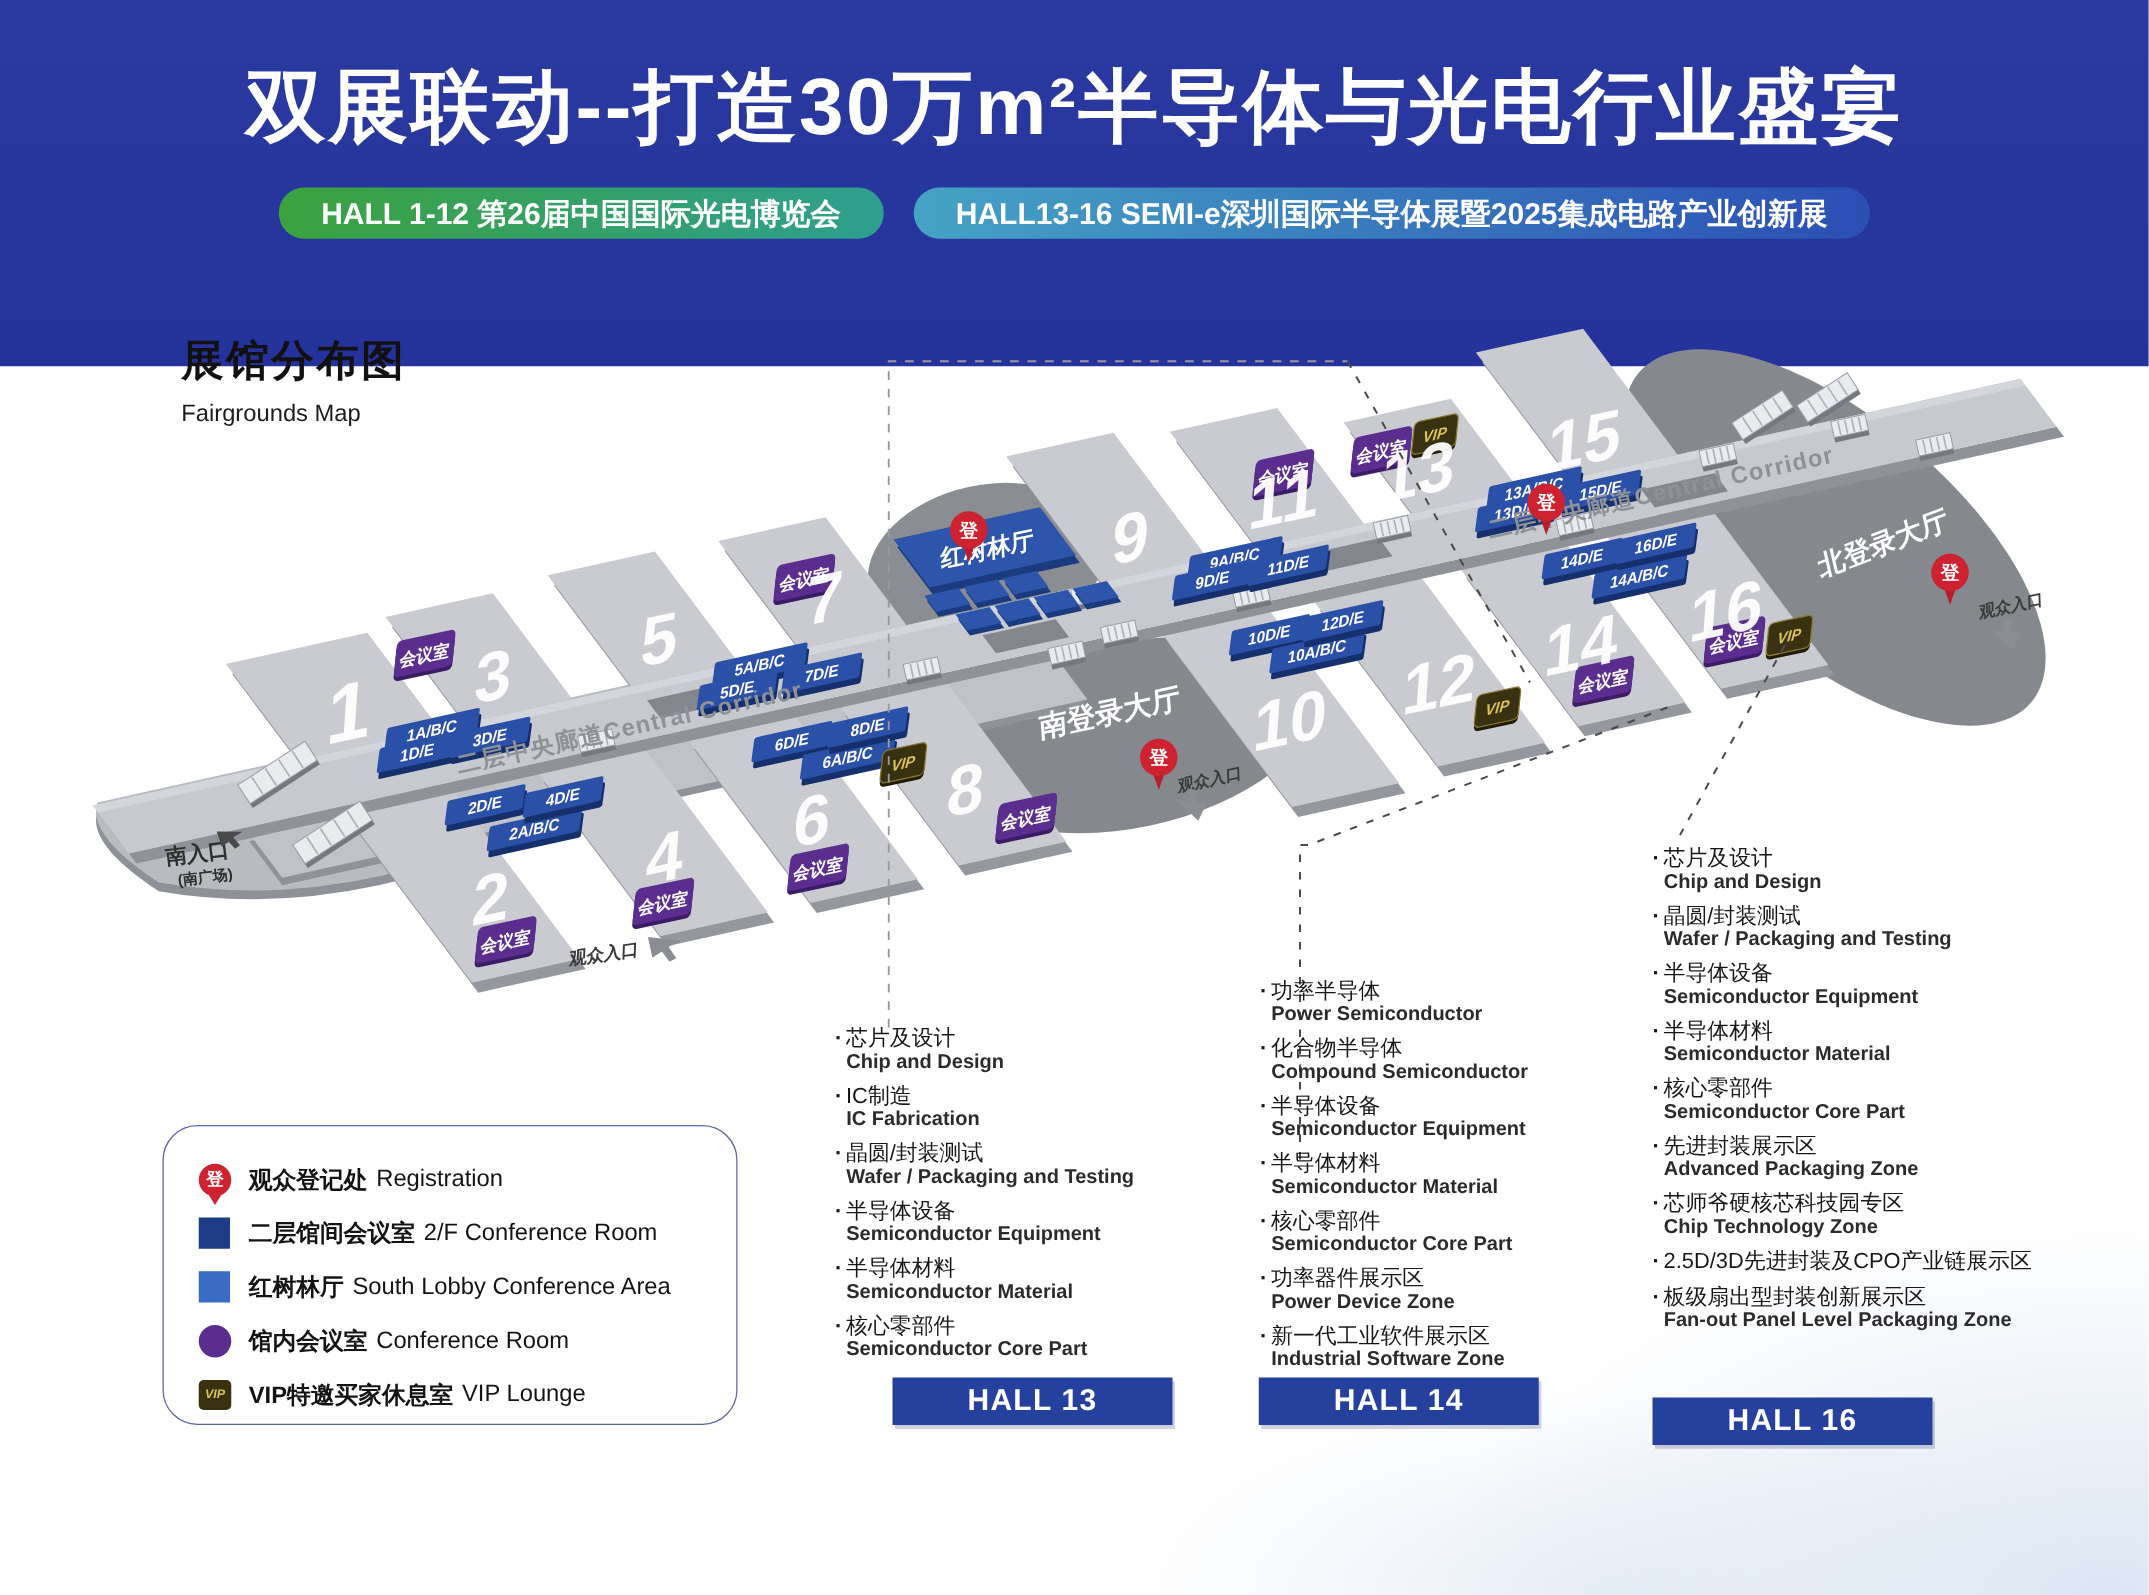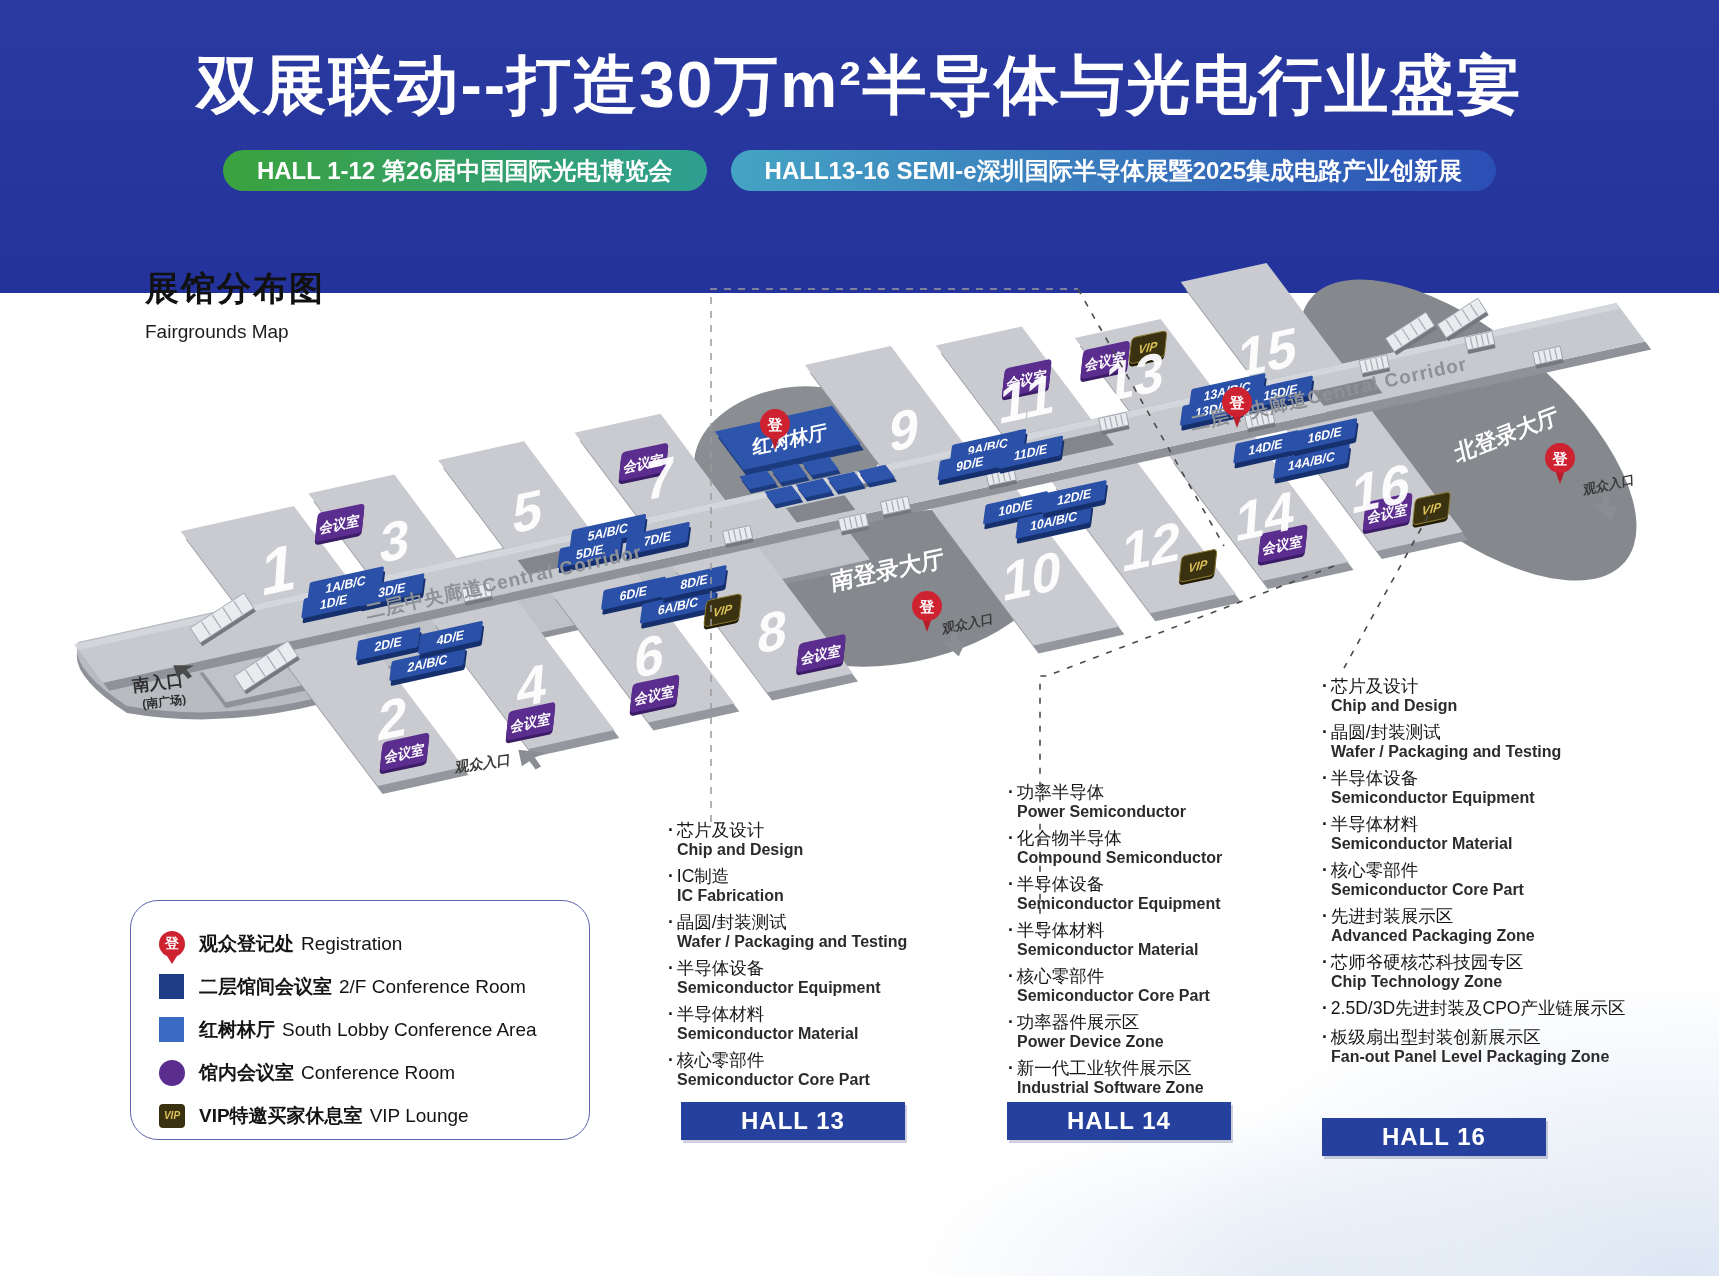--- a/index.html
+++ b/index.html
@@ -607,21 +607,21 @@
         </div>
         <div class="cat">
           <div class="zh">半导体材料</div>
           <div class="en">Semiconductor Material</div>
         </div>
         <div class="cat">
           <div class="zh">核心零部件</div>
           <div class="en">Semiconductor Core Part</div>
         </div>
       </div>
-      <div class="hallbtn" style="left: 681px;">HALL 13</div>
+      <div class="hallbtn" style="left: 714px;">HALL 13</div>
       <div class="col" style="left: 1008px; top: 782px; width: 330px;">
         <div class="cat">
           <div class="zh">功率半导体</div>
           <div class="en">Power Semiconductor</div>
         </div>
         <div class="cat">
           <div class="zh">化合物半导体</div>
           <div class="en">Compound Semiconductor</div>
         </div>
         <div class="cat">

